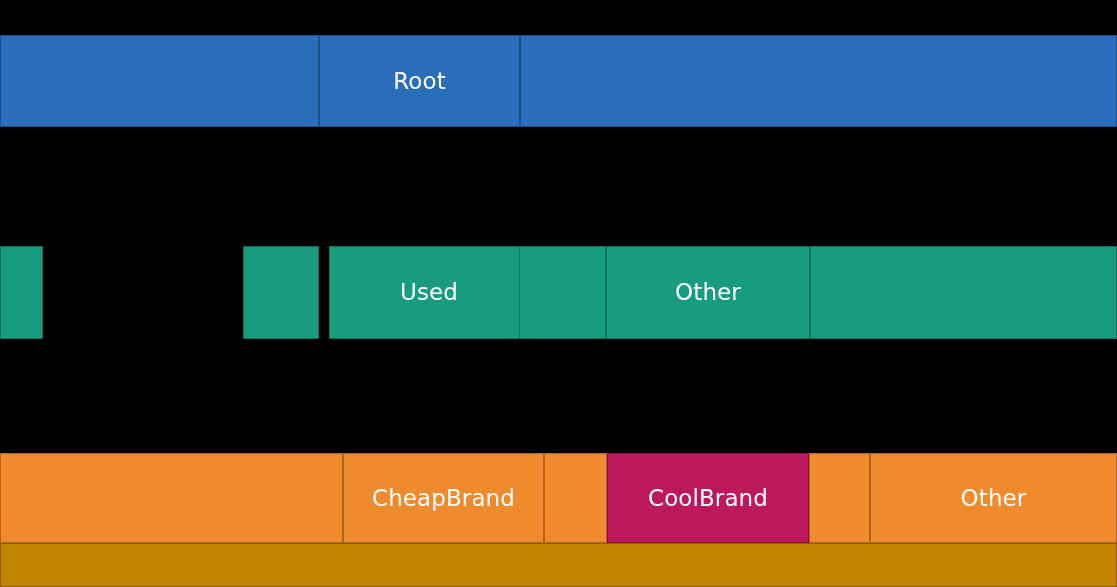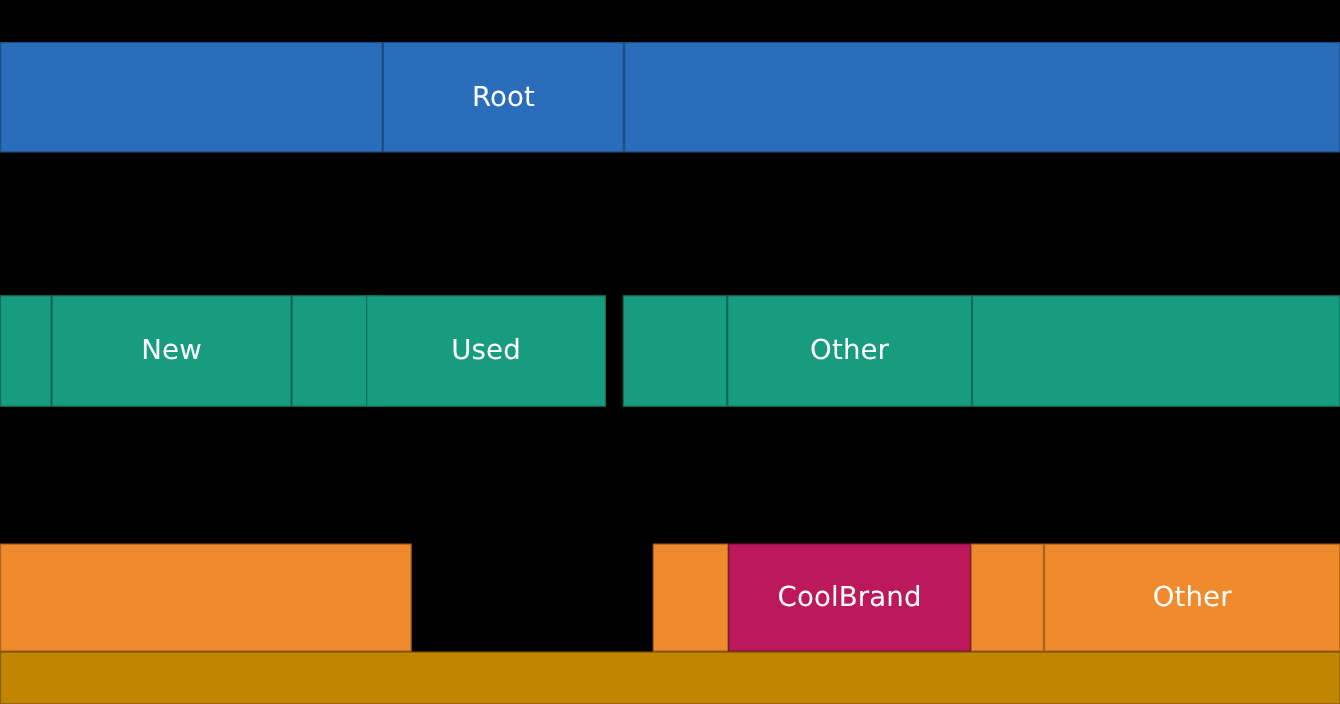--- a/index.html
+++ b/index.html
@@ -52,35 +52,35 @@
 <div id="chart-canvas" style="background: rgb(0, 0, 0); width: 1117px; height: 587px;">
     <div class="level-row" style="top: 35px; height: 92px;">
       <div class="node no-label" style="left: 0px; width: 319px; background: rgb(42, 110, 187);"></div>
       <div class="node" style="left: 319px; width: 201px; background: rgb(42, 110, 187);">
         <span class="node-label" style="color: rgb(255, 255, 255); font-size: 23px;">Root</span>
       </div>
       <div class="node no-label" style="left: 520px; width: 597px; background: rgb(42, 110, 187);"></div>
     </div>
     <div class="level-row" style="top: 246px; height: 93px;">
       <div class="node no-label" style="left: 0px; width: 43px; background: rgb(24, 156, 128);"></div>
-      <div class="node" style="left: 43px; width: 200px; background: rgb(24, 156, 128);">
-        <span class="node-label" style="color: rgb(255, 255, 255); font-size: 23px;">New</span>
-      </div>
       <div class="node no-label" style="left: 243px; width: 76px; background: rgb(24, 156, 128);"></div>
-      <div class="node" style="left: 305px; width: 200px; background: rgb(24, 156, 128);">
+      <div class="node" style="left: 329px; width: 200px; background: rgb(24, 156, 128);">
         <span class="node-label" style="color: rgb(255, 255, 255); font-size: 23px;">Used</span>
       </div>
       <div class="node no-label" style="left: 519px; width: 87px; background: rgb(24, 156, 128);"></div>
       <div class="node" style="left: 606px; width: 204px; background: rgb(24, 156, 128);">
         <span class="node-label" style="color: rgb(255, 255, 255); font-size: 23px;">Other</span>
       </div>
       <div class="node no-label" style="left: 810px; width: 307px; background: rgb(24, 156, 128);"></div>
     </div>
     <div class="level-row" style="top: 453px; height: 90px;">
       <div class="node no-label" style="left: 0px; width: 343px; background: rgb(239, 139, 44);"></div>
+      <div class="node" style="left: 343px; width: 201px; background: rgb(239, 139, 44);">
+        <span class="node-label" style="color: rgb(255, 255, 255); font-size: 23px;">CheapBrand</span>
+      </div>
       <div class="node no-label" style="left: 544px; width: 63px; background: rgb(239, 139, 44);"></div>
       <div class="node" style="left: 607px; width: 202px; background: #be185d;">
         <span class="node-label" style="color: rgb(255, 255, 255); font-size: 23px;">CoolBrand</span>
       </div>
       <div class="node no-label" style="left: 809px; width: 61px; background: rgb(239, 139, 44);"></div>
       <div class="node" style="left: 870px; width: 247px; background: rgb(239, 139, 44);">
         <span class="node-label" style="color: rgb(255, 255, 255); font-size: 23px;">Other</span>
       </div>
     </div>
     <div class="level-row" style="top: 543px; height: 44px;">

